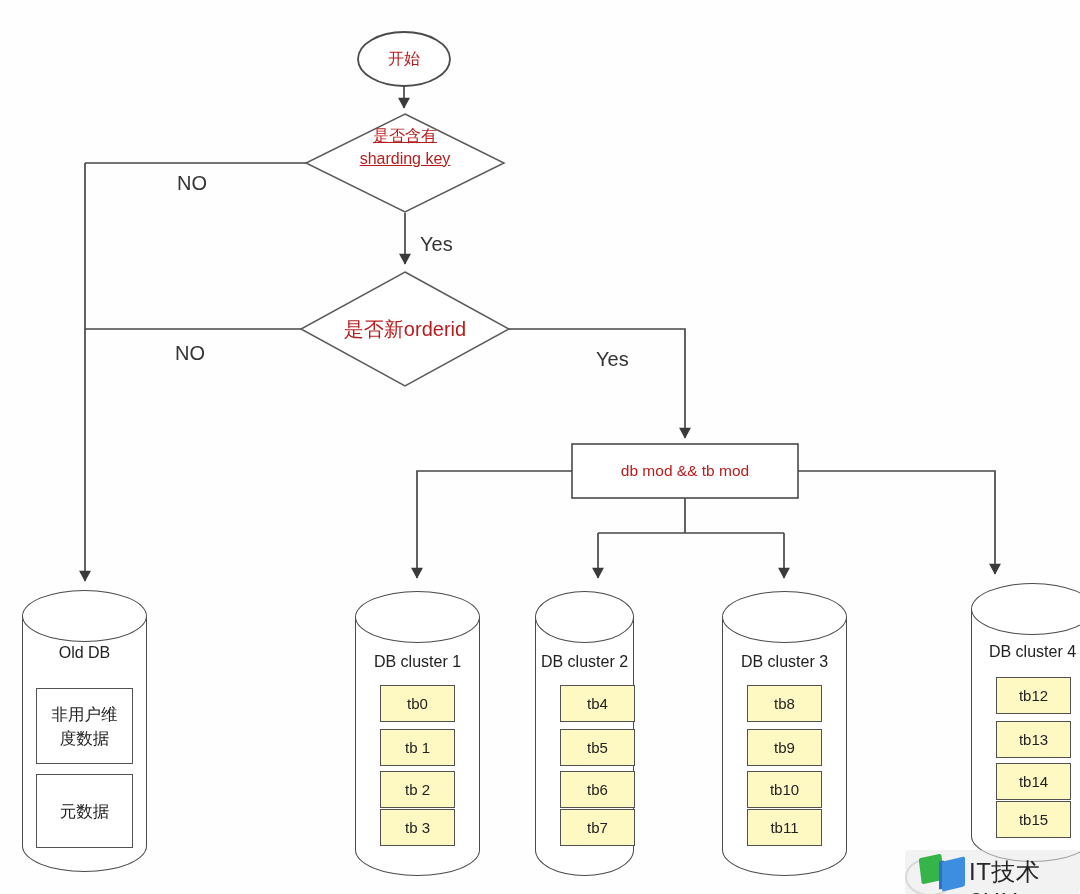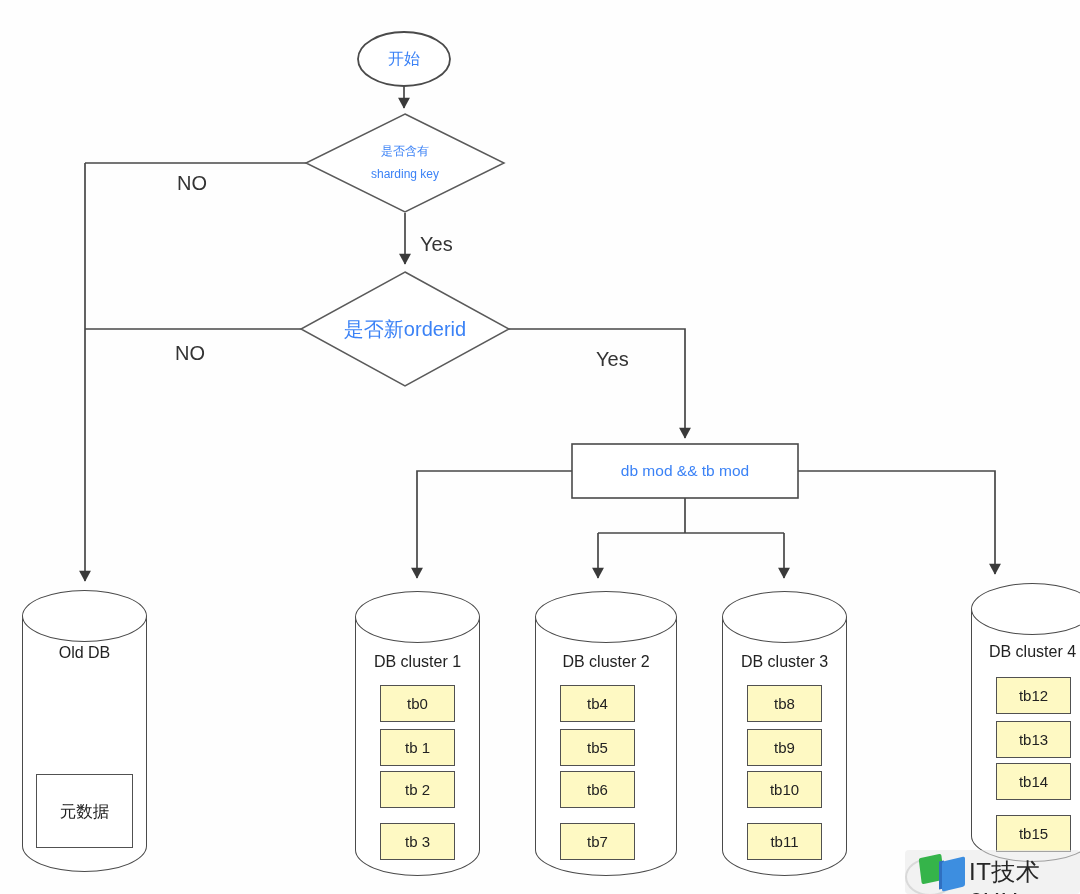--- a/index.html
+++ b/index.html
@@ -2,25 +2,25 @@
 <html><head>
 <meta charset="utf-8">
 <style>
   html,body { margin:0; padding:0; background:#ffffff; }
   .canvas {
     position:relative; width:1080px; height:894px; background:#fefefe;
     font-family:"Liberation Sans", sans-serif; color:#242424; overflow:hidden;
   }
   svg.connectors { position:absolute; left:0; top:0; z-index:1; }
 
-  .lbl { position:absolute; z-index:3; color:#3b82f6; white-space:nowrap; }
+  .lbl { position:absolute; z-index:3; color:#b91c1c; white-space:nowrap; }
   .center-lbl { transform:translate(-50%,-50%); text-align:center; }
 
   .start-lbl   { left:404px; top:59px;  font-size:16px; }
-  .d1-lbl      { left:405px; top:163px; font-size:12px; line-height:23px; }
+  .d1-lbl      { left:405px; top:147px; font-size:16px; line-height:23px;text-decoration:underline; }
   .d2-lbl      { left:405px; top:329px; font-size:20px; }
   .proc-lbl    { left:685px; top:471px; font-size:15.5px; }
   .edge-lbl    { font-size:20px; color:#333; }
   .no1 { left:177px; top:172px; }
   .yes1 { left:420px; top:233px; }
   .no2 { left:175px; top:342px; }
   .yes2 { left:596px; top:348px; }
 
   
   .cyl { position:absolute; z-index:2; }
@@ -37,21 +37,21 @@
   .cyl-title {
     position:absolute; left:0; width:100%; text-align:center; z-index:3;
     font-size:16px; line-height:22px; color:#222;
   }
   .tb-box {
     position:absolute; left:25px; width:75px; height:37px; box-sizing:border-box;
     border:1.5px solid #515151; background:#fef9c3; z-index:3;
     display:flex; align-items:center; justify-content:center;
     font-size:15px; color:#222;
   }
-  .tb0 { top:94px; } .tb1 { top:138px; } .tb2 { top:180px; } .tb3 { top:232px; }
+  .tb0 { top:94px; } .tb1 { top:138px; } .tb2 { top:180px; } .tb3 { top:218px; }
   .odb-box {
     position:absolute; left:14px; width:97px; box-sizing:border-box;
     border:1.5px solid #515151; background:#fff; z-index:3;
     display:flex; align-items:center; justify-content:center; text-align:center;
     font-size:16.5px; line-height:24px; color:#222; padding:0 10px;
   }
   .odb1 { top:98px; height:76px; }
   .odb2 { top:184px; height:74px; }
 
   
@@ -124,35 +124,36 @@
   <div class="lbl edge-lbl no1">NO</div>
   <div class="lbl edge-lbl yes1">Yes</div>
   <div class="lbl edge-lbl no2">NO</div>
   <div class="lbl edge-lbl yes2">Yes</div>
 
   <div class="cyl" style="left:22px; top:590px; width:125px; height:282px;">
     <div class="cyl-bottom"></div>
     <div class="cyl-body"></div>
     <div class="cyl-top"></div>
     <div class="cyl-title" style="top:52px;">Old DB</div>
+    <div class="odb-box odb1">非用户维度数据</div>
     <div class="odb-box odb2">元数据</div>
   </div>
 
   <div class="cyl" style="left:355px; top:591px; width:125px; height:285px;">
     <div class="cyl-bottom"></div>
     <div class="cyl-body"></div>
     <div class="cyl-top"></div>
     <div class="cyl-title" style="top:60px;text-align:center;">DB cluster 1</div>
     <div class="tb-box tb0">tb0</div>
     <div class="tb-box tb1">tb 1</div>
     <div class="tb-box tb2">tb 2</div>
     <div class="tb-box tb3">tb 3</div>
   </div>
 
-  <div class="cyl" style="left:535px; top:591px; width:142px; height:285px;">
+  <div class="cyl" style="left:535px; top:591px; width:99px; height:285px;">
     <div class="cyl-bottom"></div>
     <div class="cyl-body"></div>
     <div class="cyl-top"></div>
     <div class="cyl-title" style="top:60px;">DB cluster 2</div>
     <div class="tb-box tb0">tb4</div>
     <div class="tb-box tb1">tb5</div>
     <div class="tb-box tb2">tb6</div>
     <div class="tb-box tb3">tb7</div>
   </div>
 

